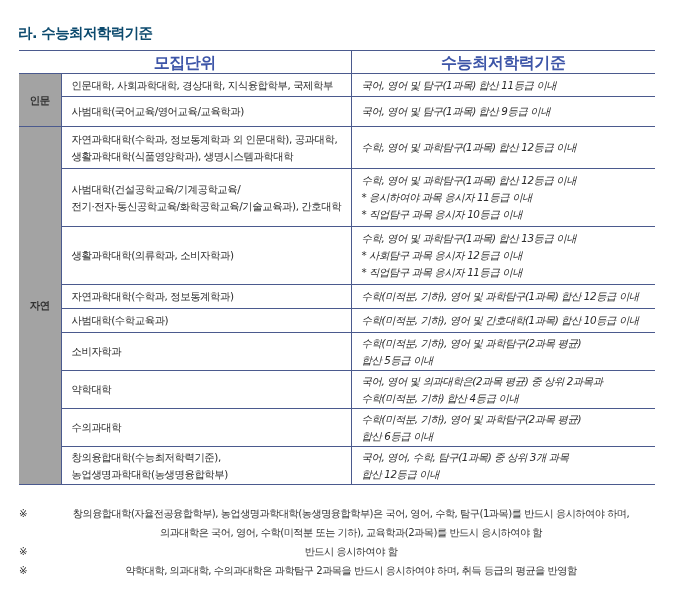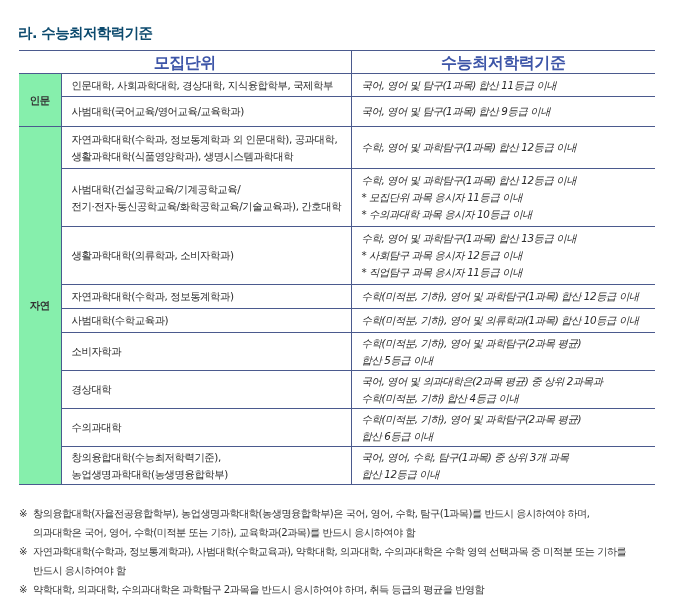--- a/index.html
+++ b/index.html
@@ -22,32 +22,32 @@
       border-bottom: 1.5px solid #4b5a8e;
       padding: 0 0 0 10px; vertical-align: middle; text-align: left;
       white-space: nowrap; overflow: hidden;
     }
     table.criteria th {
       color: #3d55a8; font-weight: bold; text-align: center; height: 22px; padding: 0;
       font-size: 16px;
     }
     table.criteria .col-div { border-left: 1.5px solid #4b5a8e; }
     table.criteria td.group {
-      background: #86efac; text-align: center; padding: 0; font-weight: bold; color: #333;
+      background: #a3a3a3; text-align: center; padding: 0; font-weight: bold; color: #333;
     }
     table.criteria td.unit { border-left: 1.5px solid #4b5a8e; }
     table.criteria td.crit { border-left: 1.5px solid #4b5a8e; font-style: italic; }
     table.criteria td .line { display: block; }
     .notes {
       position: absolute; left: 19px; top: 504px; width: 650px;
       font-size: 10.2px; letter-spacing: -0.5px; line-height: 19px; color: #333;
     }
     .note { display: flex; }
     .note .mark { width: 14px; flex: none; }
-    .note .body { flex: 1; }
+    .note .body { flex: 1; text-align: center; }
     .note .body .line { display: block; }
   </style>
 </head>
 <body>
 
 <div class="title">라. 수능최저학력기준</div>
 
 <table class="criteria">
   <colgroup>
     <col style="width:42px">
@@ -88,22 +88,22 @@
           <span class="line">수학, 영어 및 과학탐구(1과목) 합산 12등급 이내</span>
         </td>
       </tr>
       <tr style="height: 58px;">
         <td class="unit">
           <span class="line">사범대학(건설공학교육/기계공학교육/</span>
           <span class="line">전기·전자·통신공학교육/화학공학교육/기술교육과), 간호대학</span>
         </td>
         <td class="crit">
           <span class="line">수학, 영어 및 과학탐구(1과목) 합산 12등급 이내</span>
-          <span class="line">* 모집단위 과목 응시자 11등급 이내</span>
-          <span class="line">* 수의과대학 과목 응시자 10등급 이내</span>
+          <span class="line">* 응시하여야 과목 응시자 11등급 이내</span>
+          <span class="line">* 직업탐구 과목 응시자 10등급 이내</span>
         </td>
       </tr>
       <tr style="height: 58px;">
         <td class="unit">
           <span class="line">생활과학대학(의류학과, 소비자학과)</span>
         </td>
         <td class="crit">
           <span class="line">수학, 영어 및 과학탐구(1과목) 합산 13등급 이내</span>
           <span class="line">* 사회탐구 과목 응시자 12등급 이내</span>
           <span class="line">* 직업탐구 과목 응시자 11등급 이내</span>
@@ -115,35 +115,35 @@
         </td>
         <td class="crit">
           <span class="line">수학(미적분, 기하), 영어 및 과학탐구(1과목) 합산 12등급 이내</span>
         </td>
       </tr>
       <tr style="height: 24px;">
         <td class="unit">
           <span class="line">사범대학(수학교육과)</span>
         </td>
         <td class="crit">
-          <span class="line">수학(미적분, 기하), 영어 및 의류학과(1과목) 합산 10등급 이내</span>
+          <span class="line">수학(미적분, 기하), 영어 및 간호대학(1과목) 합산 10등급 이내</span>
         </td>
       </tr>
       <tr style="height: 38px;">
         <td class="unit">
           <span class="line">소비자학과</span>
         </td>
         <td class="crit">
           <span class="line">수학(미적분, 기하), 영어 및 과학탐구(2과목 평균)</span>
           <span class="line">합산 5등급 이내</span>
         </td>
       </tr>
       <tr style="height: 38px;">
         <td class="unit">
-          <span class="line">경상대학</span>
+          <span class="line">약학대학</span>
         </td>
         <td class="crit">
           <span class="line">국어, 영어 및 의과대학은(2과목 평균) 중 상위 2과목과</span>
           <span class="line">수학(미적분, 기하) 합산 4등급 이내</span>
         </td>
       </tr>
       <tr style="height: 38px;">
         <td class="unit">
           <span class="line">수의과대학</span>
         </td>
@@ -169,21 +169,20 @@
     <div class="note">
       <span class="mark">※</span>
       <span class="body">
         <span class="line">창의융합대학(자율전공융합학부), 농업생명과학대학(농생명융합학부)은 국어, 영어, 수학, 탐구(1과목)를 반드시 응시하여야 하며,</span>
         <span class="line">의과대학은 국어, 영어, 수학(미적분 또는 기하), 교육학과(2과목)를 반드시 응시하여야 함</span>
       </span>
     </div>
     <div class="note">
       <span class="mark">※</span>
       <span class="body">
-        <span class="line">자연과학대학(수학과, 정보통계학과), 사범대학(수학교육과), 약학대학, 의과대학, 수의과대학은 수학 영역 선택과목 중 미적분 또는 기하를</span>
         <span class="line">반드시 응시하여야 함</span>
       </span>
     </div>
     <div class="note">
       <span class="mark">※</span>
       <span class="body">
         <span class="line">약학대학, 의과대학, 수의과대학은 과학탐구 2과목을 반드시 응시하여야 하며, 취득 등급의 평균을 반영함</span>
       </span>
     </div>
   </div>

